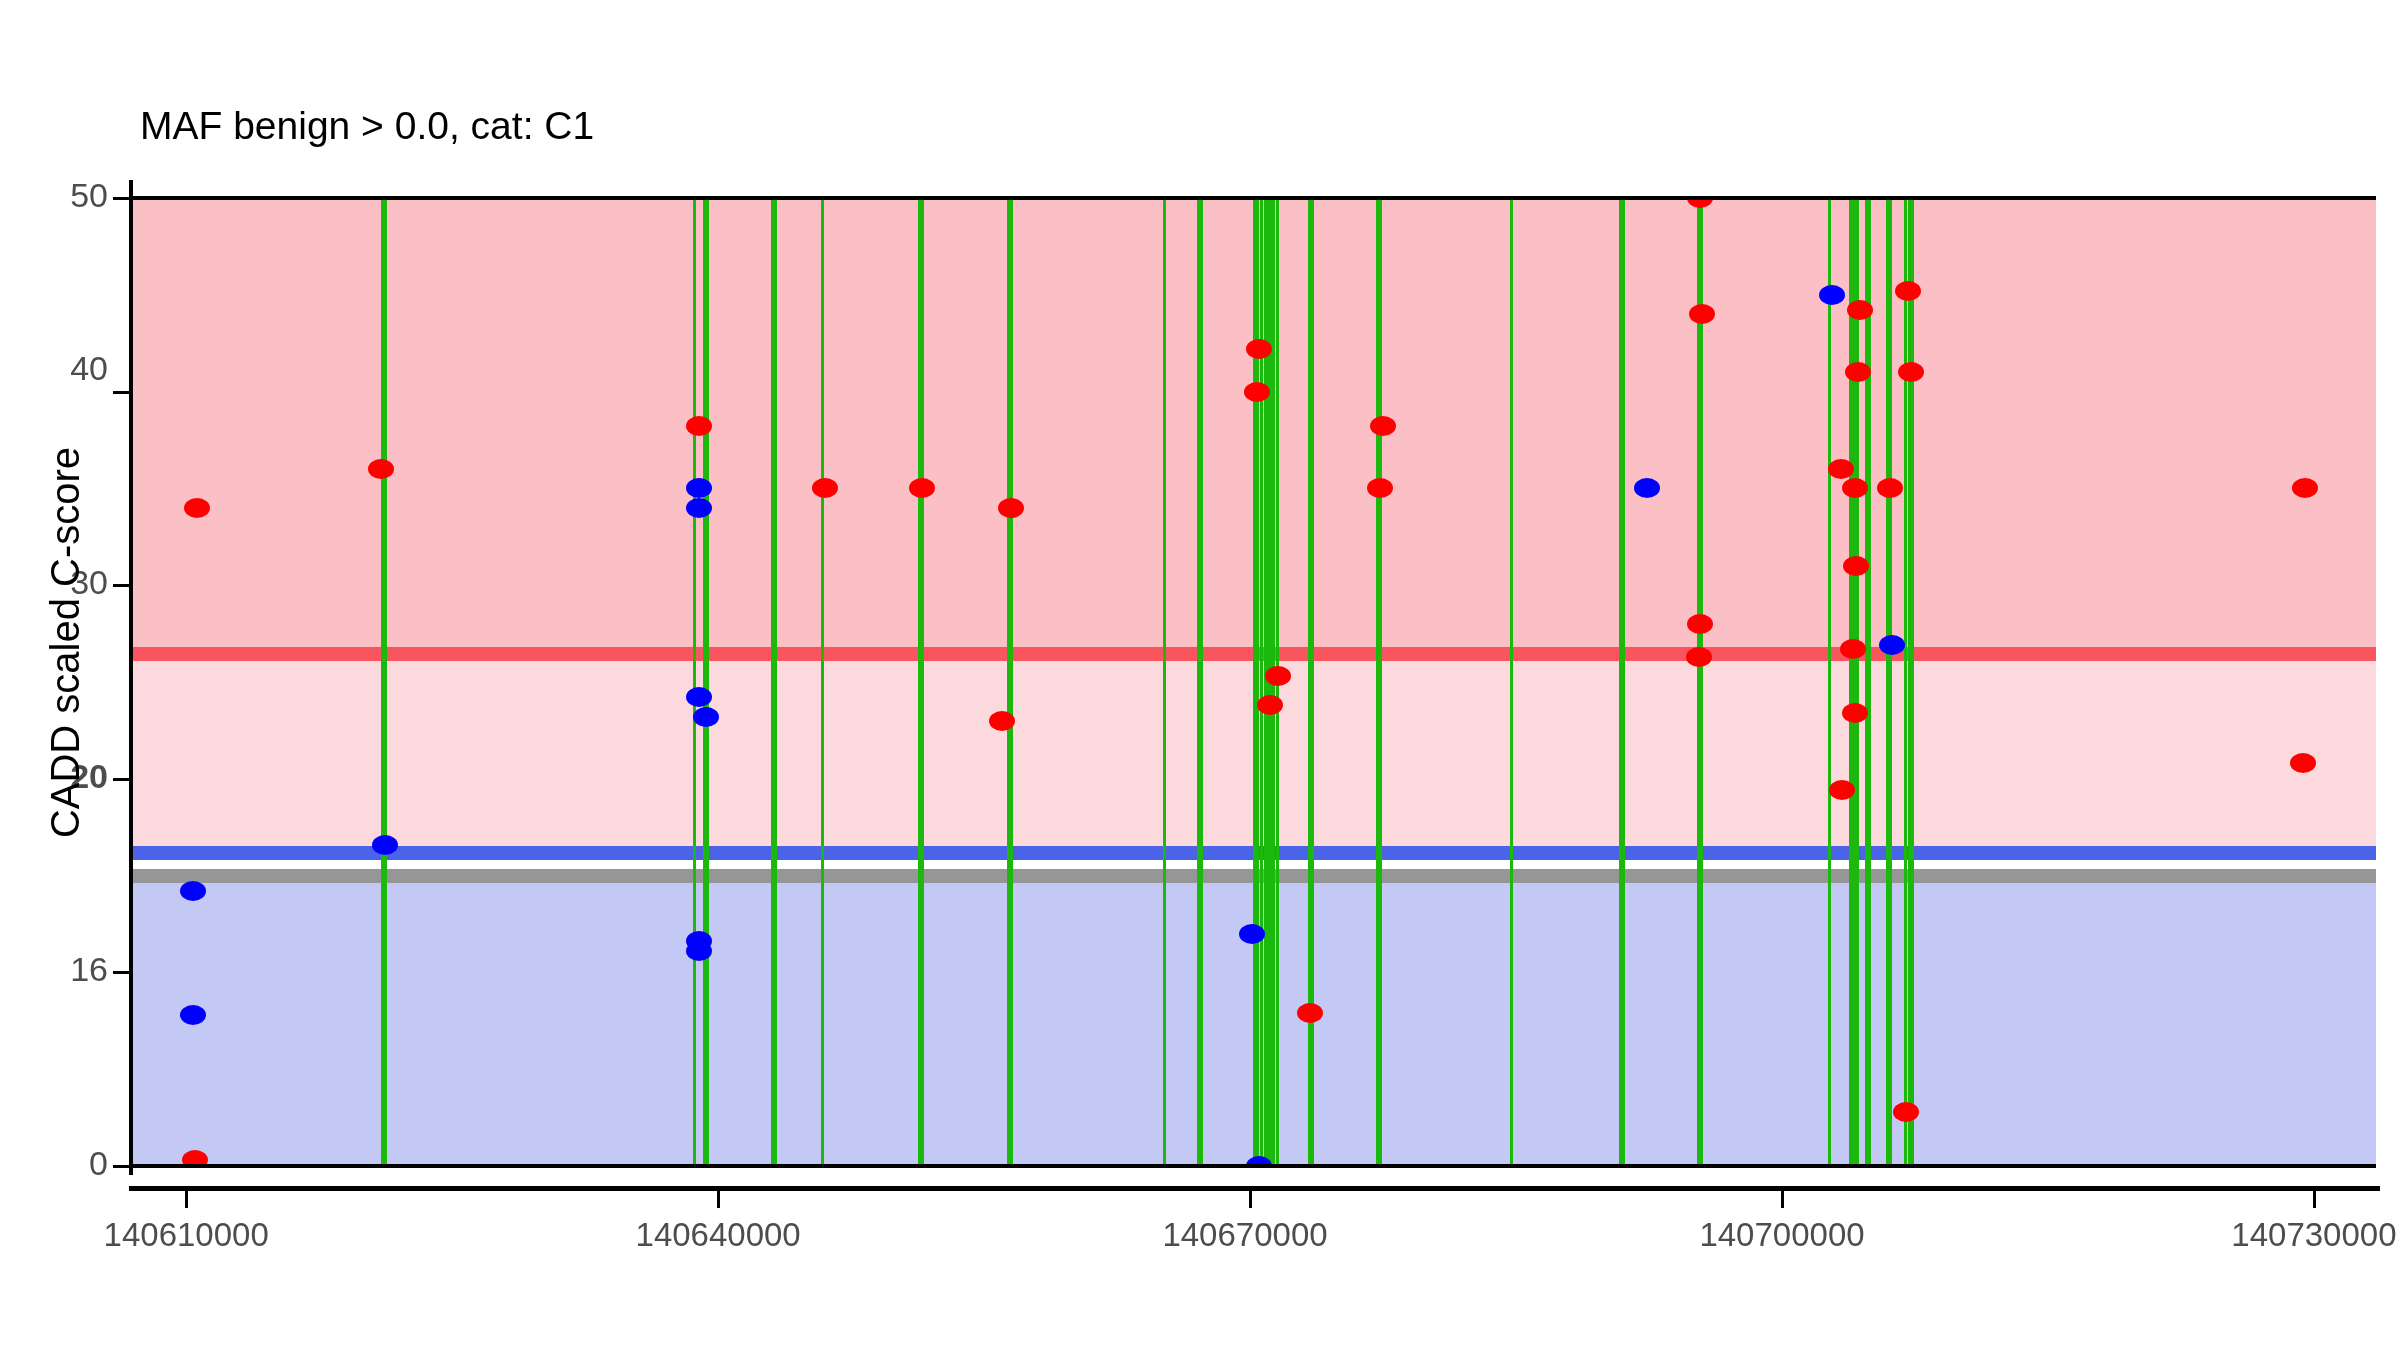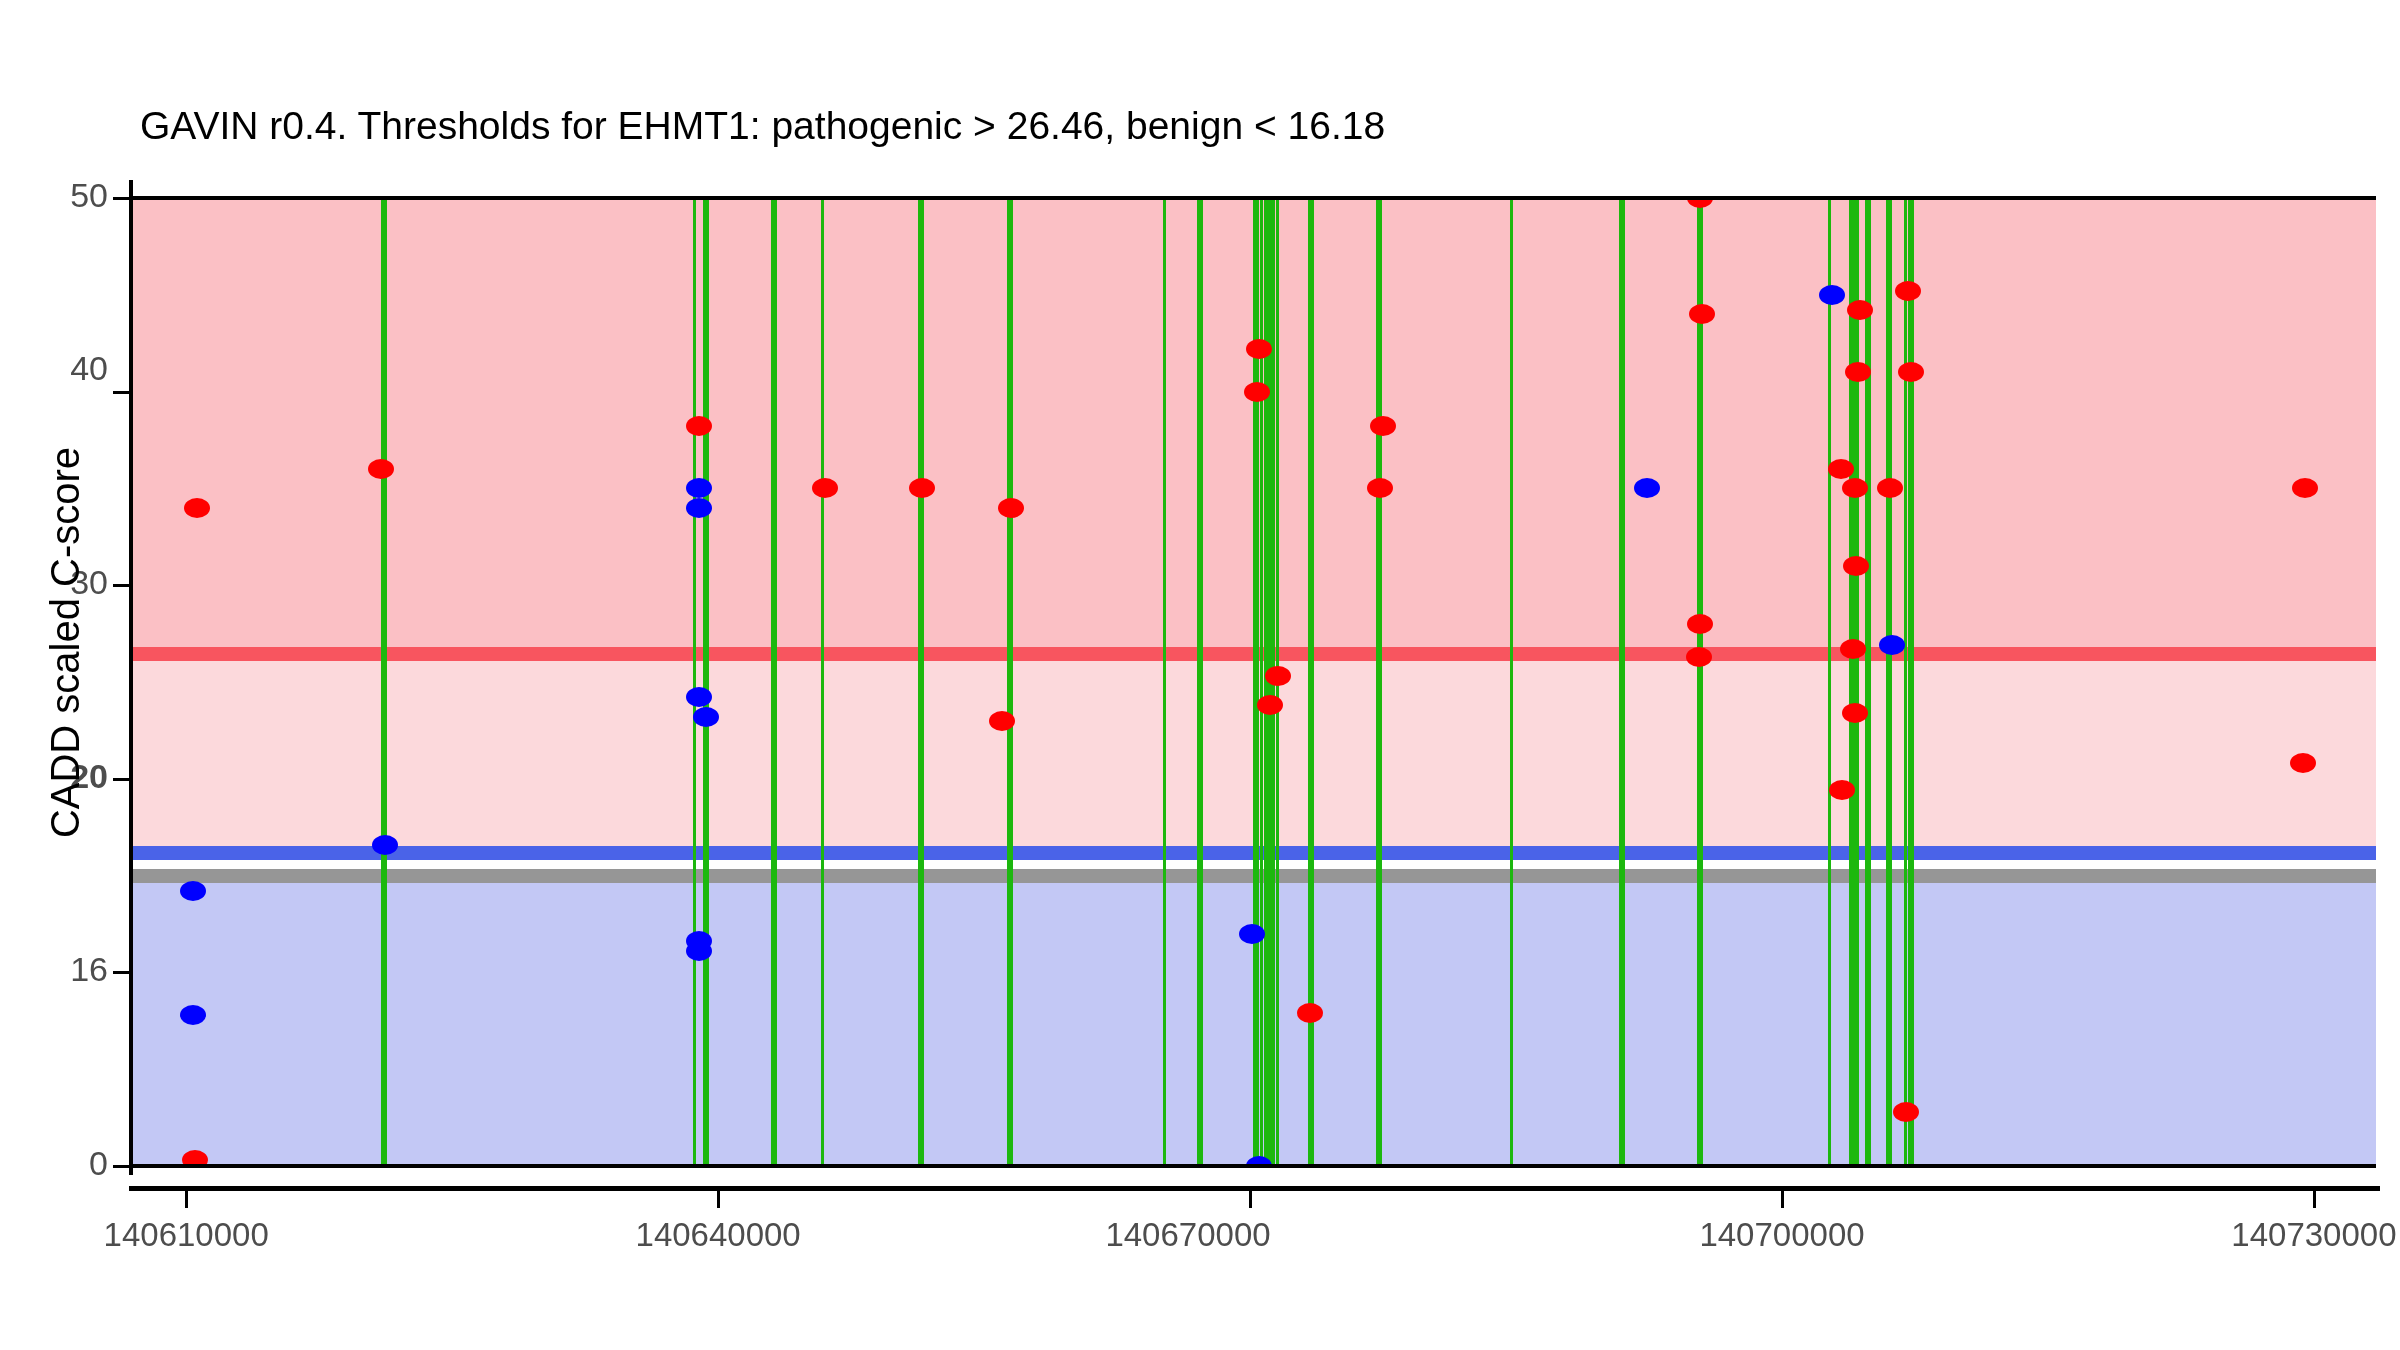--- a/index.html
+++ b/index.html
@@ -44,21 +44,20 @@
     font-size:40px;color:#000;transform:rotate(-90deg);transform-origin:center center;
   }
   #xlab{position:absolute;left:0;top:1282px;width:2400px;text-align:center;font-size:40px;color:#000;}
 </style>
 </head>
 <body>
 
 <div id="root">
 
   <div id="title">
-    <div>GAVIN r0.4. Thresholds for EHMT1: pathogenic &gt; 26.46, benign &lt; 16.18</div>
     <div>MAF benign &gt; 0.0, cat: C1</div>
     <div>red: ClinVar pathogenic variants, blue: rarity &amp; impact matched gnomAD</div>
     <div>variants, green: RefSeq exons, grey: genome-wide fallback threshold</div>
   </div>
 
   <div id="panel">
       <div class="band" style="top: 0px; height: 448.734px; background: rgb(251, 192, 197);"></div>
       <div class="band" style="top: 448.734px; height: 14px; background: rgb(248, 85, 95);"></div>
       <div class="band" style="top: 462.734px; height: 185.021px; background: rgb(252, 217, 220);"></div>
       <div class="band" style="top: 647.755px; height: 14px; background: rgb(74, 99, 232);"></div>
@@ -152,21 +151,21 @@
       <div class="ytick-lbl" style="top: 563.2px;">30</div>
       <div class="ytick-lbl" style="top: 349px;">40</div>
       <div class="ytick-lbl" style="top: 176px;">50</div>
     </div>
   <div id="xticks-wrap">
       <div class="xtick" style="left: 185.194px;"></div>
       <div class="xtick-lbl" style="left: 186.194px;">140610000</div>
       <div class="xtick" style="left: 717.13px;"></div>
       <div class="xtick-lbl" style="left: 718.13px;">140640000</div>
       <div class="xtick" style="left: 1249.07px;"></div>
-      <div class="xtick-lbl" style="left: 1188px;">140670000</div>
+      <div class="xtick-lbl" style="left: 1245px;">140670000</div>
       <div class="xtick" style="left: 1781px;"></div>
       <div class="xtick-lbl" style="left: 1782px;">140700000</div>
       <div class="xtick" style="left: 2312.94px;"></div>
       <div class="xtick-lbl" style="left: 2313.94px;">140730000</div>
     </div>
 
   <div id="ylab">CADD scaled C-score</div>
 
 <div class="ytick" style="top: 1165px;"></div>
     <div class="ytick" style="top: 971.4px;"></div>

